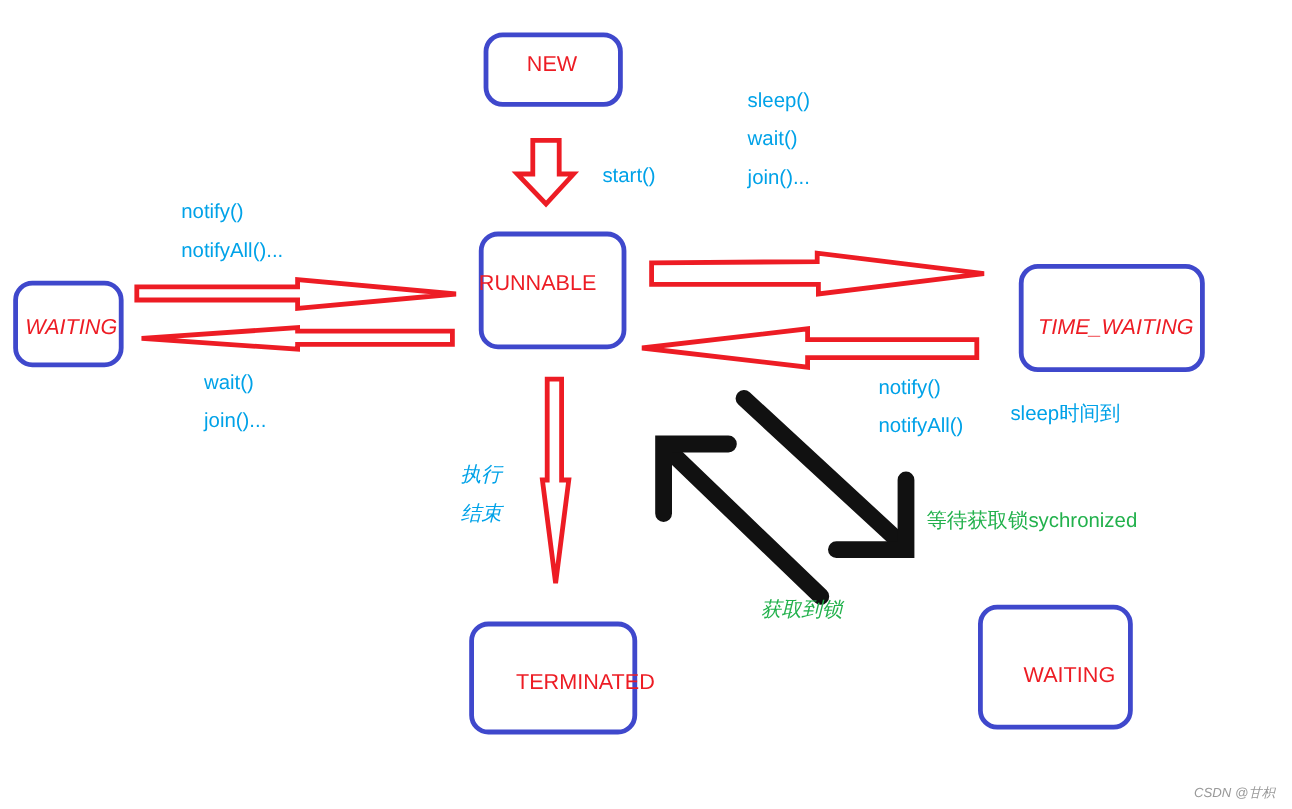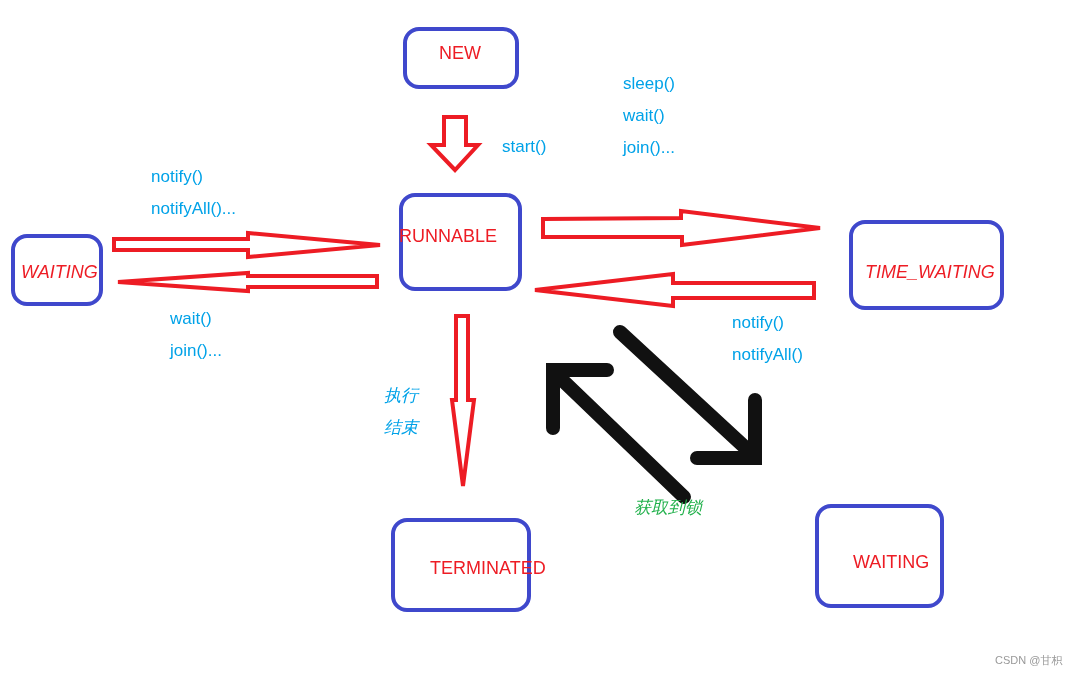--- a/index.html
+++ b/index.html
@@ -3,21 +3,21 @@
 <meta charset="utf-8">
 <style>
   html, body { margin: 0; padding: 0; background: #ffffff; }
   #canvas { position: relative; width: 1077px; height: 674px; overflow: hidden; background: #ffffff; font-family: "Liberation Sans", "DejaVu Sans", sans-serif; }
   svg#arrows { position: absolute; left: 0; top: 0; }
   .state { position: absolute; box-sizing: border-box; border: 4px solid #3f48cc; border-radius: 16px; background: transparent; }
   .state-label { position: absolute; color: #ed1c24; font-size: 18px; white-space: nowrap; }
   .lbl { position: absolute; font-size: 17px; white-space: nowrap; line-height: 32px; }
   .blue { color: #00a2e8; }
   .green { color: #22b14c; }
-  .wm { position: absolute; font-size: 11px; color: #999999; white-space: nowrap; }
+  .wm { position: absolute; font-size: 11px; color: #999999; white-space: nowrap; font-style: italic; }
 </style>
 </head>
 <body>
 
 <div id="canvas">
 
   <svg id="arrows" width="1077" height="674">
 
     <polygon points="444,117 466,117 466,145 478,145 455,170 431,145 444,145" fill="none" stroke="#ed1c24" stroke-width="4" stroke-linejoin="miter"></polygon>
 
@@ -76,22 +76,24 @@
   <div class="lbl blue" style="left:170px;top:303px;">
     <div>wait()</div>
     <div>join()...</div>
   </div>
 
   <div class="lbl blue" style="left:732px;top:307px;">
     <div>notify()</div>
     <div>notifyAll()</div>
   </div>
 
+  <span class="lbl blue" style="left:842px;top:329px;">sleep时间到</span>
 
   <div class="lbl blue" style="left:384px;top:380px;font-style:italic;">
     <div>执行</div>
     <div>结束</div>
   </div>
 
+  <span class="lbl green" style="left:772px;top:418px;">等待获取锁sychronized</span>
   <span class="lbl green" style="left:634px;top:492px;font-style:italic;">获取到锁</span>
 
   <span class="wm" style="left:995px;top:653px;">CSDN @甘枳</span>
 </div>
 
 </body></html>

